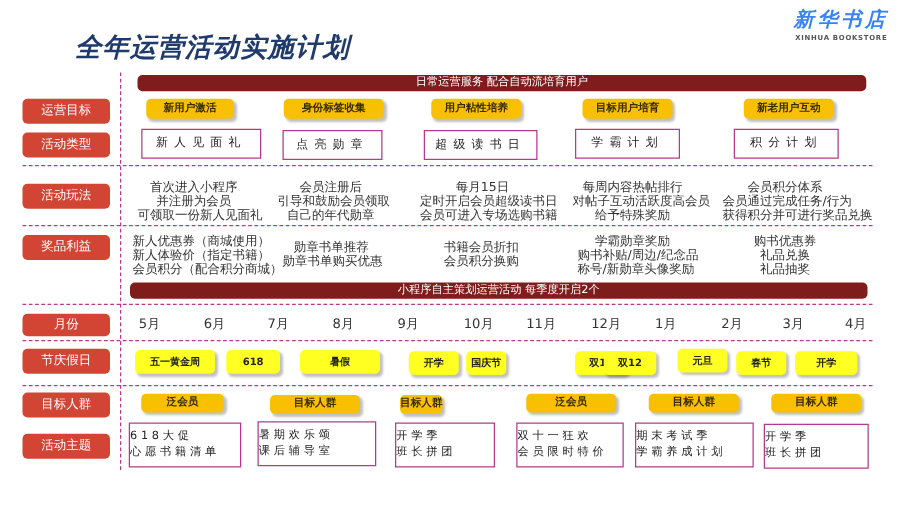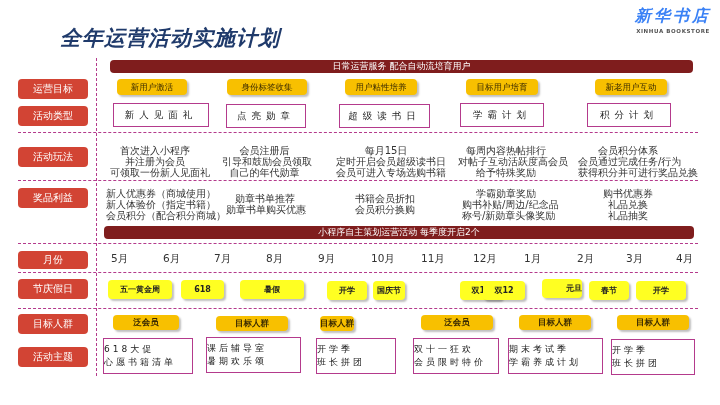--- a/index.html
+++ b/index.html
@@ -11,21 +11,21 @@
   .logo .cn { font-family:"DejaVu Serif", serif; font-style:italic; font-size:16px; color:#3b82f6; letter-spacing:3px; font-weight:bold; }
   .logo .en { font-size:5.5px; color:#555; font-weight:bold; letter-spacing:0.6px; margin-top:1px; }
 
   .vline { position:absolute; left:96px; top:58px; height:318px; border-left:1px dashed #b43a8c; }
   .hline { position:absolute; border-top:1px dashed #b43a8c; height:0; }
 
   .band { position:absolute; background:#7f1d1d; color:#fff; font-size:9px; text-align:center; border-radius:4px; line-height:13px; height:13px; }
 
   .rowlabel { position:absolute; left:18px; width:70px; height:20px; background:#d24434; color:#fff; font-size:10px; text-align:center; line-height:20px; border-radius:4px; }
 
-  .goal { position:absolute; height:16px; background:#f8c000; border-radius:4px; font-size:8.5px; font-weight:normal; color:#3a2a00; text-align:center; line-height:16px; box-shadow:2px 2px 2px rgba(0,0,0,0.25); }
+  .goal { position:absolute; height:16px; background:#f8c000; border-radius:4px; font-size:8.5px; font-weight:bold; color:#3a2a00; text-align:center; line-height:16px; box-shadow:2px 2px 2px rgba(0,0,0,0.25); }
   .typebox { position:absolute; height:24px; border:1px solid #b43a8c; font-size:9.5px; text-align:center; line-height:22px; letter-spacing:5px; color:#222; background:#fff; }
 
   .desc { position:absolute; font-size:10px; line-height:11px; text-align:center; color:#333; white-space:nowrap; }
 
   .month { position:absolute; top:252px; font-size:10.5px; color:#333; }
 
   .fest { position:absolute; top:281px; height:19px; background:#ffff22; border-radius:4px; font-size:8px; font-weight:bold; text-align:center; line-height:19px; color:#222; box-shadow:2px 2px 2px rgba(0,0,0,0.25); }
 
   .aud { position:absolute; top:316px; height:15px; background:#f8c000; border-radius:4px; font-size:8.5px; font-weight:bold; text-align:center; line-height:15px; color:#3a2a00; box-shadow:2px 2px 2px rgba(0,0,0,0.25); }
 
@@ -135,38 +135,38 @@
 <div class="month" style="left:626px;">3月</div>
 <div class="month" style="left:676px;">4月</div>
 
 <div class="fest" style="left:108px; top:280px; width:64px;">五一黄金周</div>
 <div class="fest" style="left:181px; top:280px; width:43px;">618</div>
 <div class="fest" style="left:240px; top:280px; width:64px;">暑假</div>
 <div class="fest" style="left:327px; width:40px;">开学</div>
 <div class="fest" style="left:373px; width:32px;">国庆节</div>
 <div class="fest" style="left:433px; width:42px;margin-left:27px;">双11</div>
 <div class="fest" style="left:483px; width:42px;">双12</div>
-<div class="fest" style="left:542px; top:279px; width:40px;text-align:right;">元旦</div>
+<div class="fest" style="left:542px; top:279px; width:40px;">元旦</div>
 <div class="fest" style="left:589px; width:40px;">春节</div>
 <div class="fest" style="left:636px; width:50px;">开学</div>
 
 <div class="aud" style="left:113px; top:315px; width:66px;">泛会员</div>
 <div class="aud" style="left:216px; top:316px; width:72px;">目标人群</div>
 <div class="aud" style="left:320px;">目标人群</div>
 <div class="aud" style="left:421px; top:315px; width:72px;">泛会员</div>
 <div class="aud" style="left:519px; top:315px; width:72px;">目标人群</div>
 <div class="aud" style="left:617px; top:315px; width:72px;">目标人群</div>
 
 <div class="theme" style="left:103px; width:90px;">
   <span>618大促</span>
     <span>心愿书籍清单</span>
 </div>
 <div class="theme" style="left:206px; top:337px; width:95px;">
-  <span>课后辅导室</span>
-    <span>暑期欢乐颂</span>
+  <span>暑期欢乐颂</span>
+    <span>课后辅导室</span>
 </div>
 <div class="theme" style="left:316px; width:80px;">
   <span>开学季</span>
     <span>班长拼团</span>
 </div>
 <div class="theme" style="left:413px; width:86px;">
   <span>双十一狂欢</span>
     <span>会员限时特价</span>
 </div>
 <div class="theme" style="left:508px; width:95px;">

